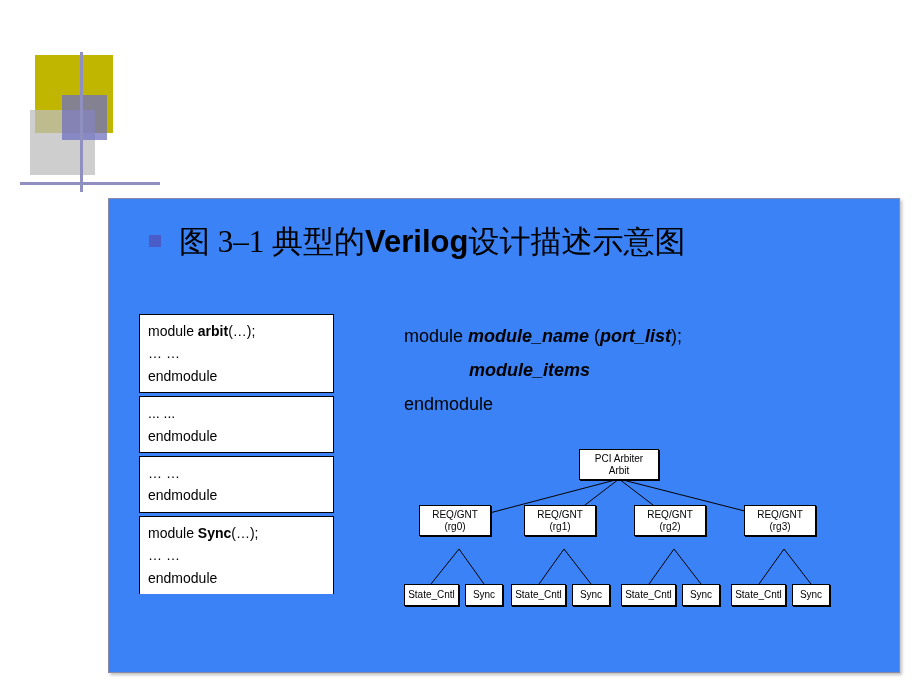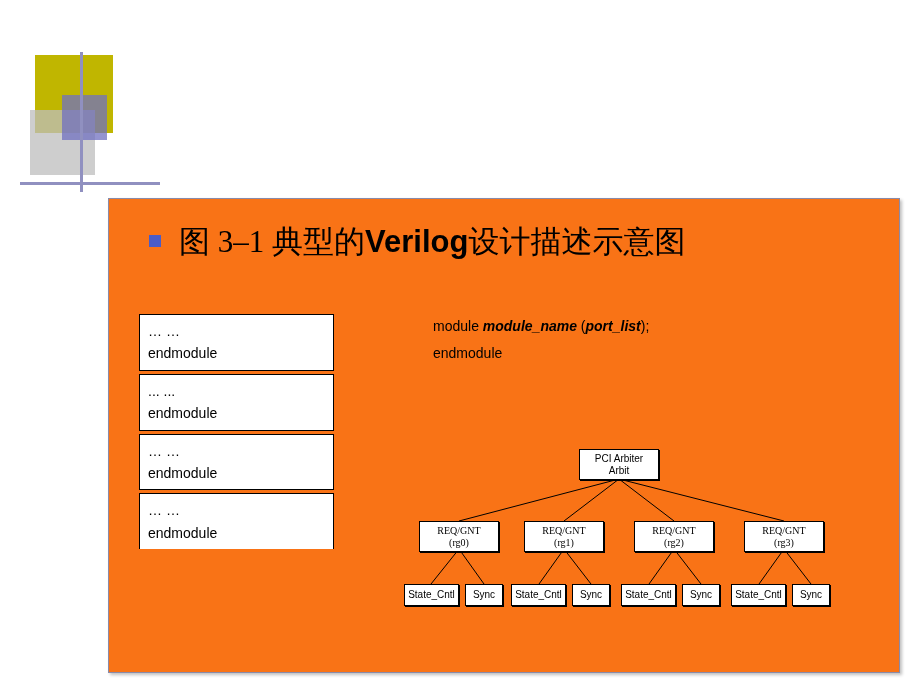--- a/index.html
+++ b/index.html
@@ -17,21 +17,21 @@
   .sq3 { left: 62px; top: 95px; width: 45px; height: 45px; background: #7070c0; opacity: 0.75; }
   .bar-h { left: 20px; top: 182px; width: 140px; height: 3px; background: #9090c0; }
   .bar-v { left: 80px; top: 52px; width: 3px; height: 140px; background: #9090c0; }
 
   .slide-body {
     position: absolute;
     left: 108px; top: 198px;
     width: 792px; height: 475px;
     border: 1px solid #8a8aa8;
     box-shadow: 2px 2px 3px rgba(0,0,0,.25);
-    background: #f97316;
+    background: #3b82f6;
   }
 
   .title-row {
     padding: 22px 20px 0 40px;
     display: flex; align-items: flex-start; gap: 18px;
   }
   .bullet0 {
     width: 12px; height: 12px; background: #4a5cc8;
     margin-top: 14px; flex-shrink: 0;
   }
@@ -54,43 +54,43 @@
     border: 1px solid #000;
     padding: 5px 8px;
     font-size: 14px;
     line-height: 1.6;
     margin-bottom: 3px;
     background: #fff;
   }
   .mod-box b { font-weight: bold; }
 
   .mod-template {
-    position: absolute; left: 275px; top: 4px;
-    font-size: 14px; line-height: 1.9; margin-left: 29px;
+    position: absolute; left: 275px; top: 10px;
+    font-size: 18px; line-height: 1.9;
   }
   .mod-template .indent { margin-left: 65px; }
   .mod-template em { font-style: italic; font-weight: bold; }
 
   
   .tree {
     position: absolute;
     left: 260px; top: 140px; width: 480px; height: 190px;
   }
   .tbox {
     position: absolute;
     border: 1px solid #000;
     background: #fff;
     font-size: 10px;
     text-align: center;
     box-shadow: 1px 1px 0 #000;
     padding: 3px 4px;
     line-height: 1.15;
   }
   .root { left: 190px; top: 0; width: 80px; }
-  .req  { top: 72px; width: 80px; font-family: Liberation Serif, serif; }
+  .req  { top: 56px; width: 72px; }
   .r0 { left: 30px; }
   .r1 { left: 135px; }
   .r2 { left: 245px; }
   .r3 { left: 355px; }
   .leaf { top: 135px; width: 55px; padding:4px 2px;}
   .leaf2 { top: 135px; width: 38px; padding:4px 1px;}
   .l0a { left: 15px; } .l0b { left: 76px; }
   .l1a { left: 122px;} .l1b { left: 183px;}
   .l2a { left: 232px;} .l2b { left: 293px;}
   .l3a { left: 342px;} .l3b { left: 403px;}
@@ -114,41 +114,44 @@
     <div class="bullet0"></div>
     <div class="title-text">
       <span>图 3–1 典型的</span><b>Verilog</b><span>设计描述示意图</span>
     </div>
   </div>
 
   <div class="content">
 
     <div class="mod-boxes">
       <div class="mod-box">
+        <div>module <b>arbit</b>(…);</div>
         <div>… …</div>
         <div>endmodule</div>
       </div>
       <div class="mod-box">
         <div>... ...</div>
         <div>endmodule</div>
       </div>
       <div class="mod-box">
         <div>… …</div>
         <div>endmodule</div>
       </div>
       <div class="mod-box" style="border-bottom:none;">
+        <div>module <b>Sync</b>(…);</div>
         <div>… …</div>
         <div>endmodule</div>
       </div>
     </div>
 
     <div class="mod-template">
       <div>
         <span>module </span><em>module_name</em><span> (</span><em>port_list</em><span>);</span>
       </div>
+      <div class="indent"><em>module_items</em></div>
       <div>endmodule</div>
     </div>
 
     <div class="tree">
       <svg class="links">
 
         <line x1="230" y1="30" x2="70" y2="72"></line>
         <line x1="230" y1="30" x2="175" y2="72"></line>
         <line x1="230" y1="30" x2="285" y2="72"></line>
         <line x1="230" y1="30" x2="395" y2="72"></line>

